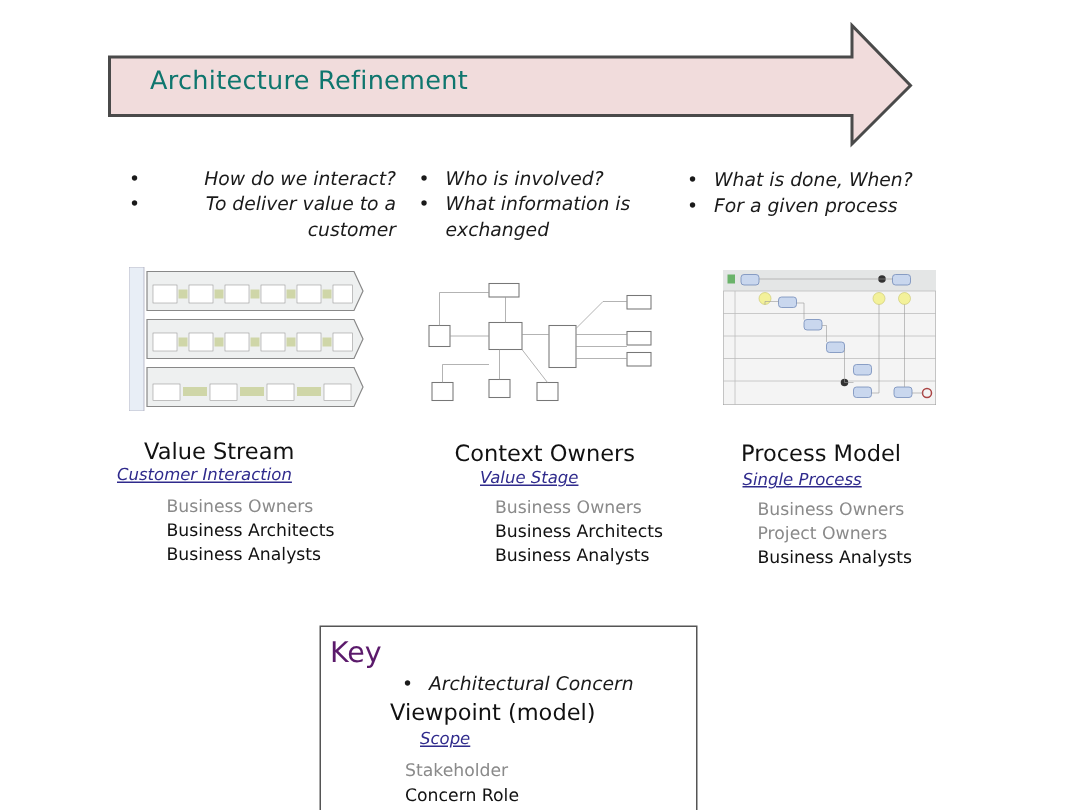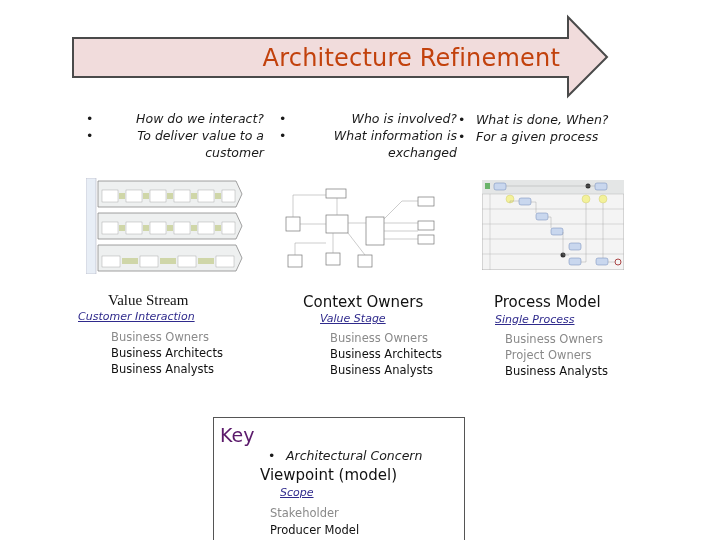--- a/index.html
+++ b/index.html
@@ -4,21 +4,21 @@
   <style>
     html, body { margin: 0; padding: 0; }
     body {
       width: 720px; height: 540px; position: relative; overflow: hidden;
       background: #ffffff; font-family: "DejaVu Sans", sans-serif; color: #000;
     }
     .abs { position: absolute; text-align: right; }
     #arrow-svg { position: absolute; left: 0; top: 0; }
     .arrow-title {
       position: absolute; left: 100px; width: 460px; top: 44px;
-      text-align: right; font-size: 24px; color: #c2410c;
+      text-align: left; font-size: 17px; color: #0f766e;
       font-family: "DejaVu Sans", sans-serif; letter-spacing: 0.2px;
     }
     .concerns { position: absolute; font-style: italic; font-size: 12.5px; color: #1a1a1a; line-height: 17px; }
     .concerns ul { margin: 0; padding: 0; list-style: none; }
     .concerns li { position: relative; padding-left: 20px; }
     .concerns li::before { content: "\2022"; position: absolute; left: 2px; font-style: normal; }
     .thumb { position: absolute; background: #fff; }
     .vp-block { position: absolute; }
     .vp-name { font-size: 15px; color: #111; white-space: nowrap; }
     .vp-scope { font-size: 11px; color: #2f2a8c; font-style: italic; white-space: nowrap; text-decoration: underline; }
@@ -38,21 +38,21 @@
   <polygon points="73,38 568,38 568,17 607,57 568,96 568,77 73,77" fill="#f1dcdc" stroke="#4a4a4a" stroke-width="2"></polygon>
 </svg>
 <div class="arrow-title">Architecture Refinement</div>
 
 <div class="concerns" style="left:84px; top:110px; width:180px;text-align:right;">
   <ul>
     <li>How do we interact?</li>
     <li>To deliver value to a customer</li>
   </ul>
 </div>
-<div class="concerns" style="left:277px; top:110px; width:180px;text-align:right;">
+<div class="concerns" style="left:277px; top:110px; width:180px;">
   <ul>
     <li>Who is involved?</li>
     <li>What information is exchanged</li>
   </ul>
 </div>
 <div class="concerns" style="left:456px; top:111px; width:200px;">
   <ul>
     <li>What is done, When?</li>
     <li>For a given process</li>
   </ul>
@@ -163,21 +163,21 @@
     <path d="M28,23 V21 H37"></path>
     <path d="M49,22 H54 V33"></path>
     <path d="M66,37 H69 V48"></path>
     <path d="M81,52 V75 H87"></path>
     <path d="M104,23 V82 H99"></path>
     <path d="M121,23 V78"></path>
     <path d="M126,82 H133"></path>
   </g>
 </svg>
 
-<div class="vp-block" style="left:108px; top:292px;font-family:Liberation Serif, serif;">
+<div class="vp-block" style="left:96px; top:292px;">
   <div class="vp-name">Value Stream</div>
 </div>
 <div class="vp-block" style="left:78px; top:310px;">
   <div class="vp-scope">Customer Interaction</div>
 </div>
 <div class="vp-block" style="left:111px; top:329px;">
   <div class="role stake">Business Owners</div>
   <div class="role prod">Business Architects</div>
   <div class="role prod">Business Analysts</div>
 </div>
@@ -209,14 +209,14 @@
 <div class="key-box">
   <div class="key-title">Key</div>
   <div class="concerns" style="left:52px; top:29px; width:200px;">
     <ul>
         <li>Architectural Concern</li>
       </ul>
   </div>
   <div class="abs vp-name" style="left:46px; top:48px;">Viewpoint (model)</div>
   <div class="abs vp-scope" style="left:66px; top:68px;">Scope</div>
   <div class="abs role stake" style="left:56px; top:87px;">Stakeholder</div>
-  <div class="abs role prod" style="left:56px; top:104px;">Producer Model</div>
+  <div class="abs role prod" style="left:56px; top:104px;">Concern Role</div>
 </div>
 
 </body></html>

